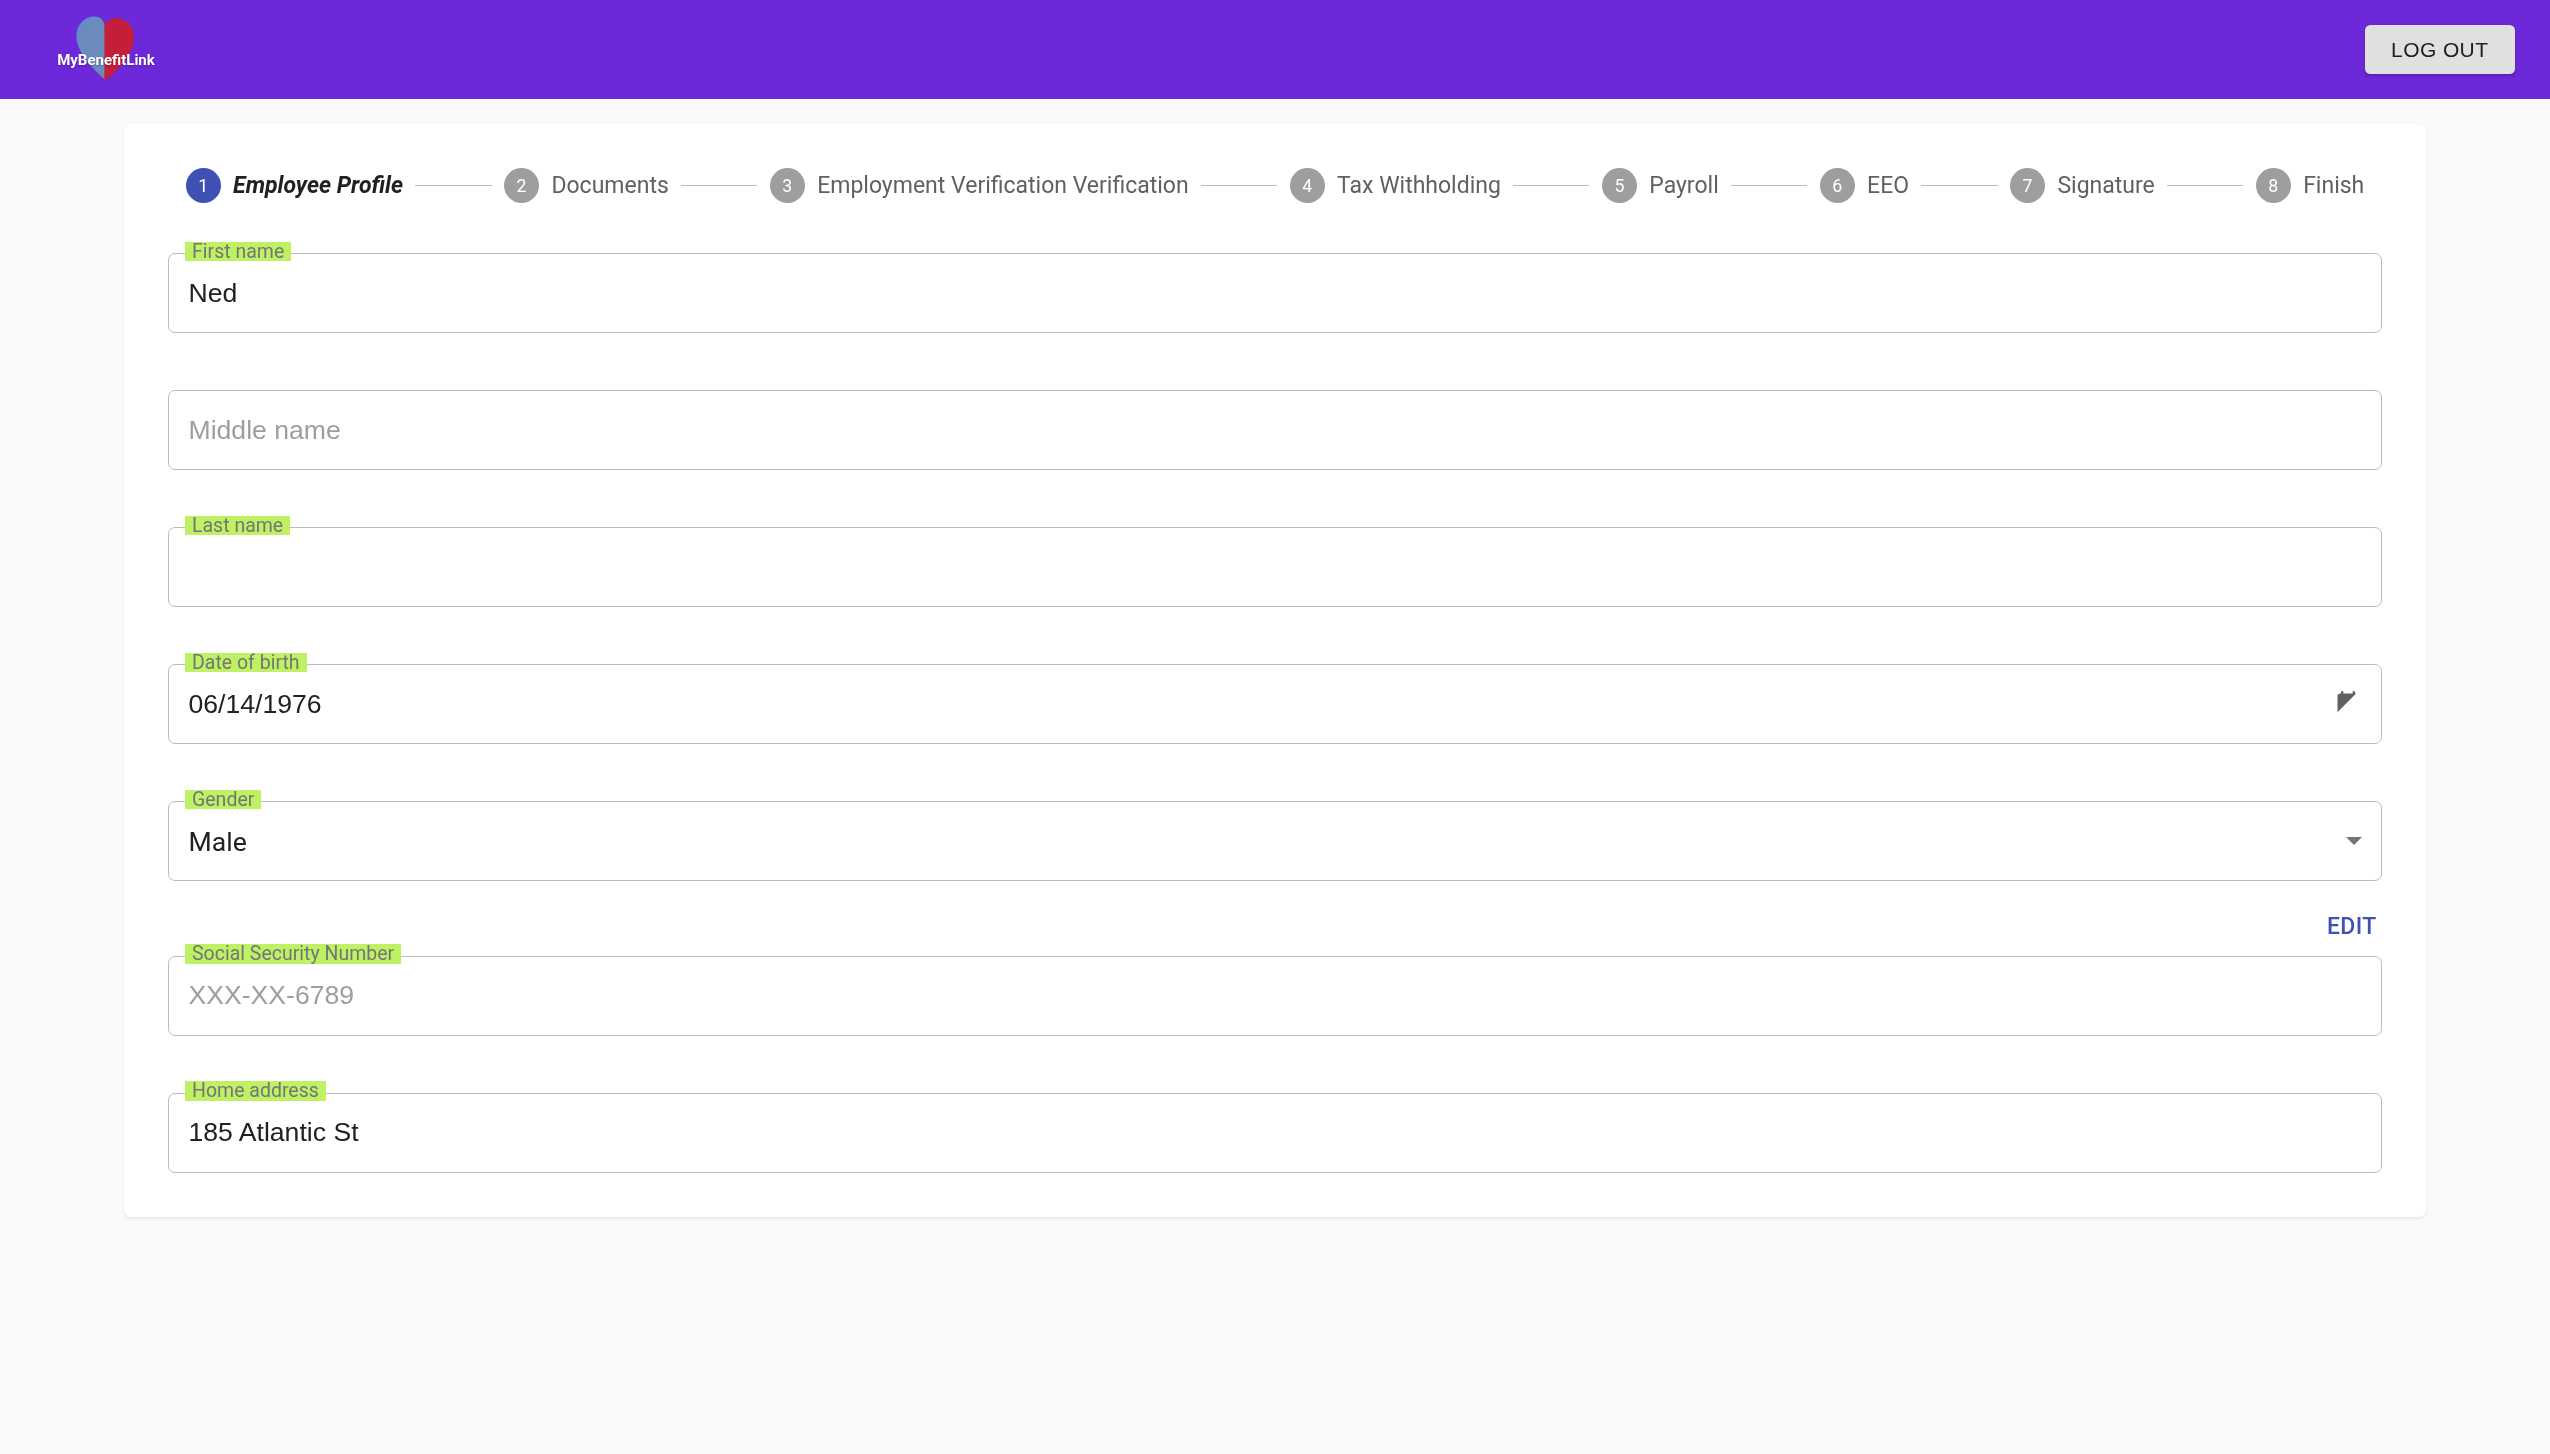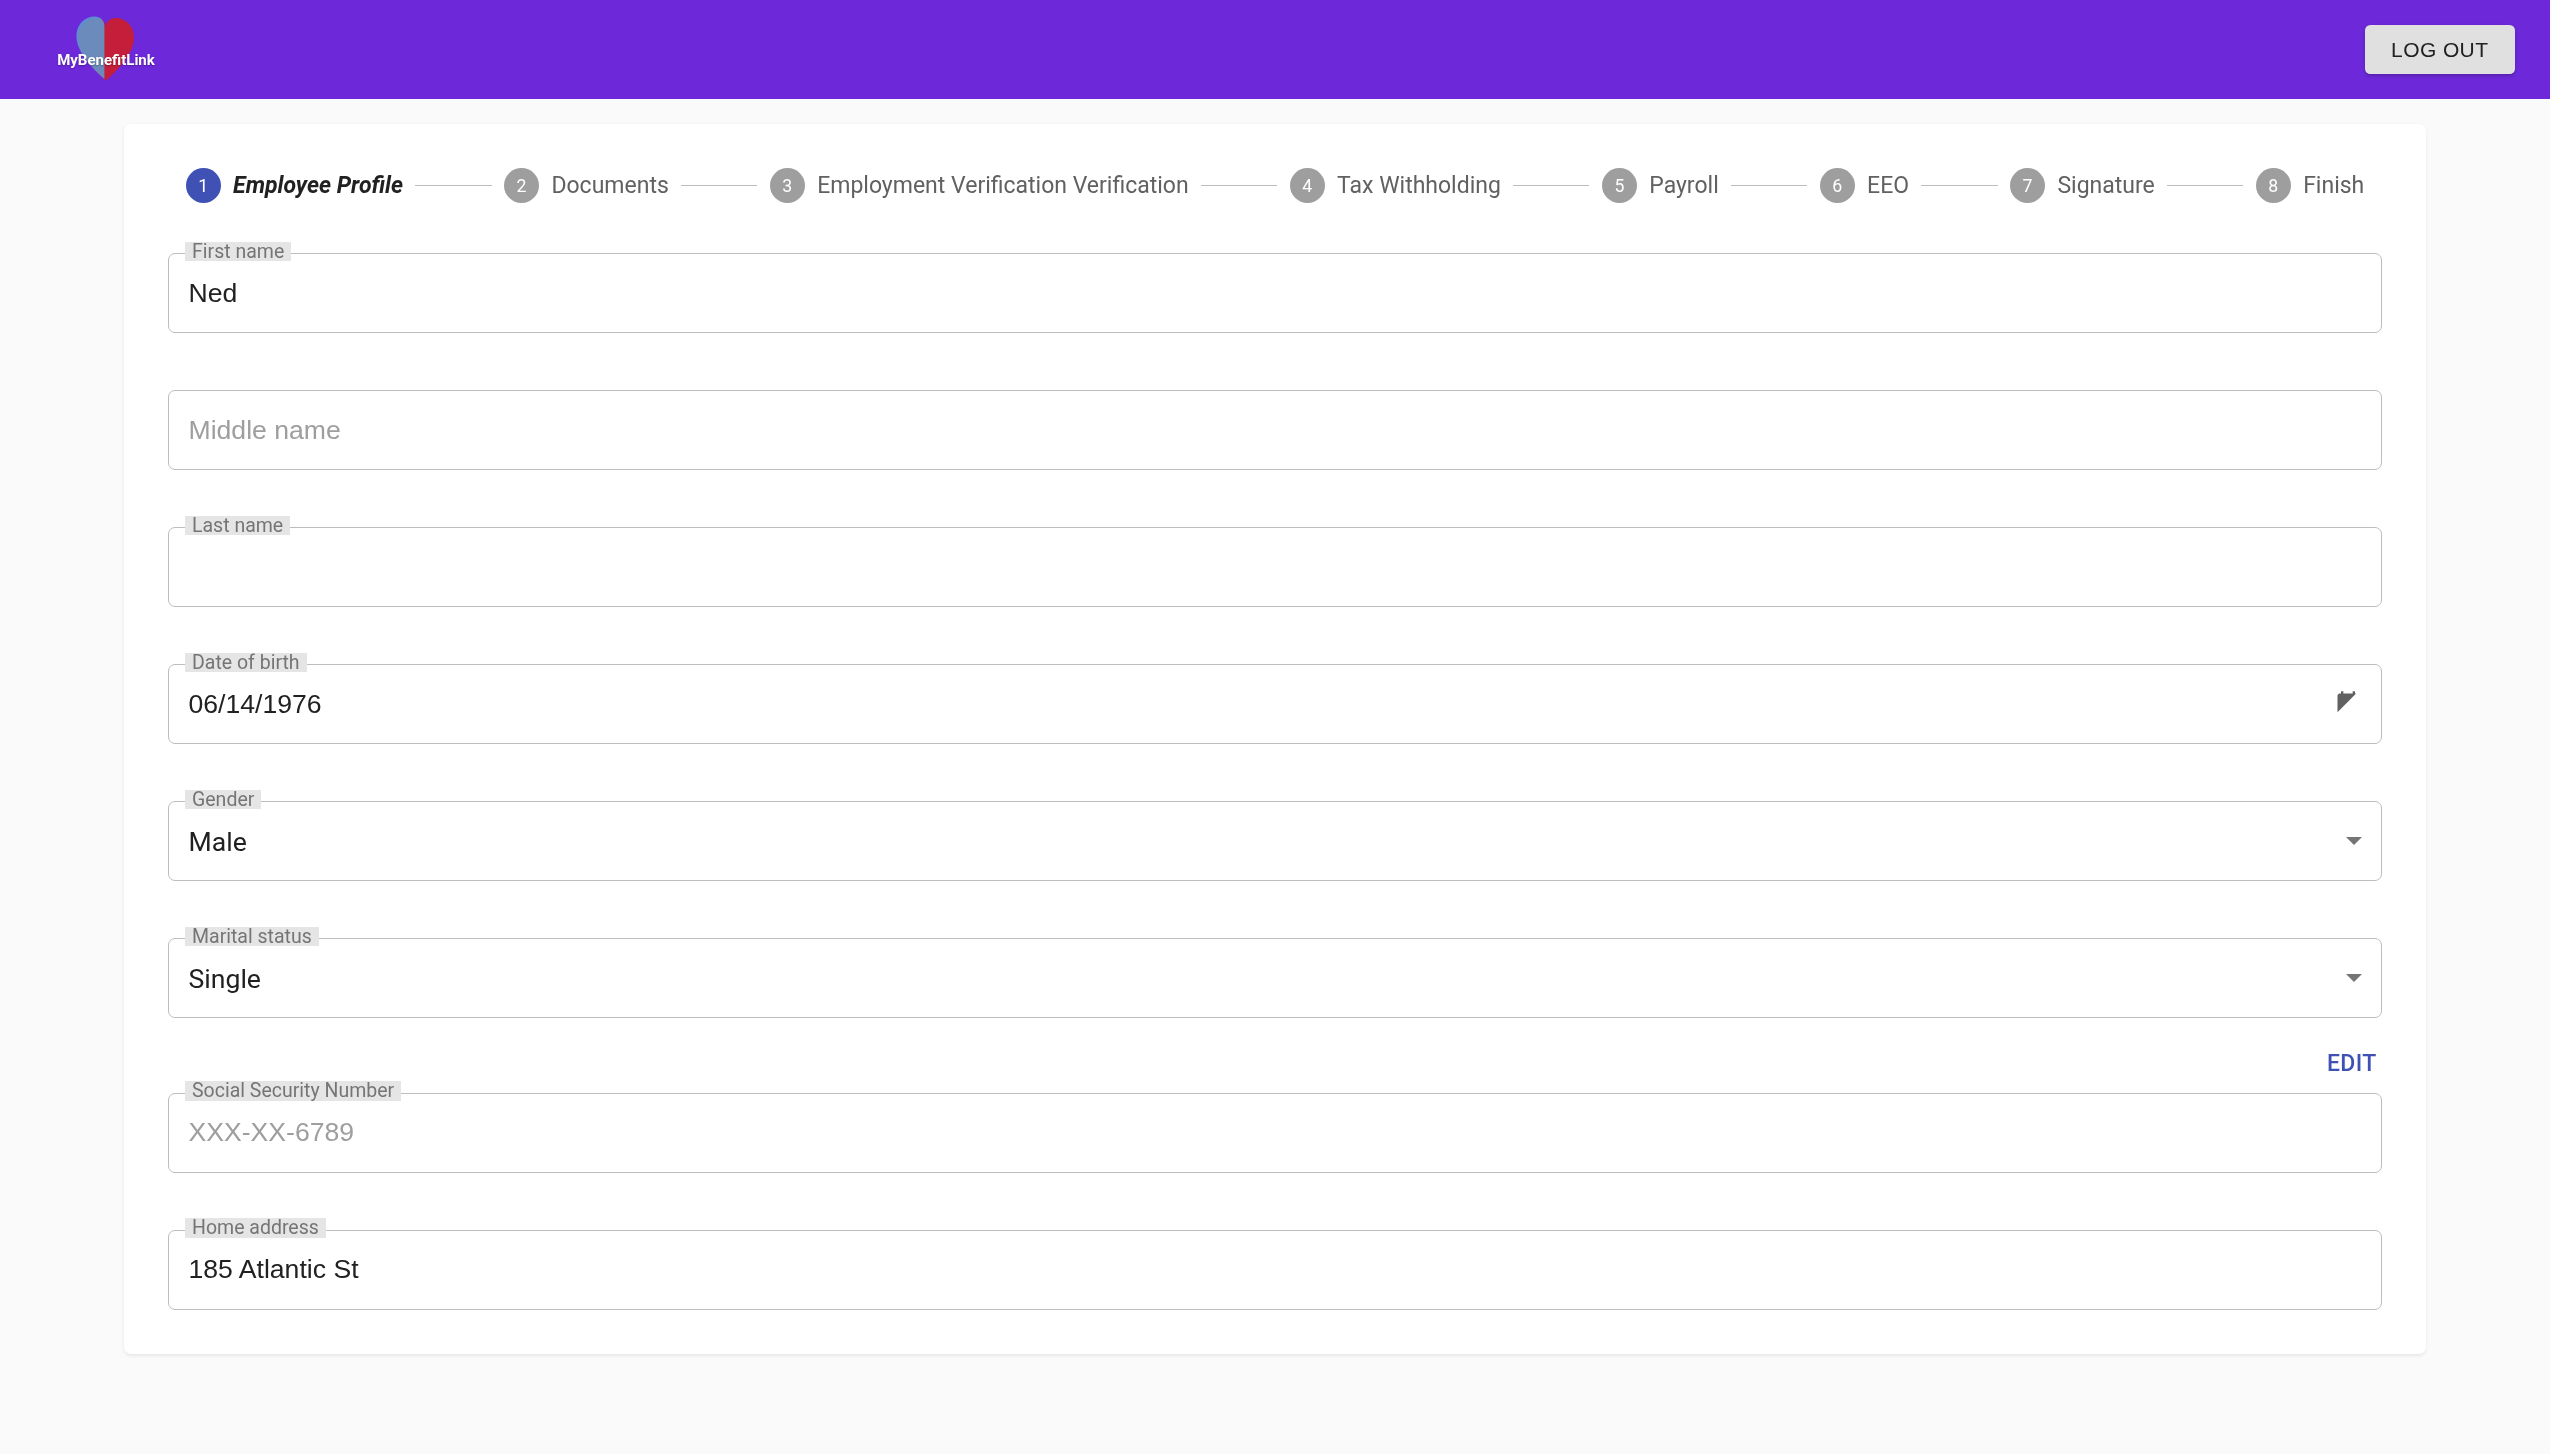--- a/index.html
+++ b/index.html
@@ -146,21 +146,21 @@
       height: 80px;
       display: flex;
       align-items: center;
       padding: 0 19.5px;
       position: relative;
     }
     .field-label {
       position: absolute;
       top: -12.4px;
       left: 16px;
-      background: #e5e5e5;
+      background: #bef264;
       padding: 0 7px;
       font-size: 19.5px;
       color: #757575;
       line-height: 1;
     }
     .field-input {
       border: none;
       outline: none;
       width: 100%;
       font-size: 26.6px;
@@ -306,29 +306,20 @@
         <div class="field-wrapper">
           <div class="field">
             <div class="field-outline">
               <span class="field-label">Gender</span>
               <div class="field-input">Male</div>
               <div class="dropdown-arrow"></div>
             </div>
           </div>
         </div>
 
-        <div class="field-wrapper">
-          <div class="field">
-            <div class="field-outline">
-              <span class="field-label">Marital status</span>
-              <div class="field-input">Single</div>
-              <div class="dropdown-arrow"></div>
-            </div>
-          </div>
-        </div>
 
         <div class="field-wrapper" style="margin-top:17.7px;">
           <span class="edit-link">EDIT</span>
           <div class="field">
             <div class="field-outline">
               <span class="field-label">Social Security Number</span>
               <input class="field-input" type="text" placeholder="XXX-XX-6789" style="">
             </div>
           </div>
         </div>

